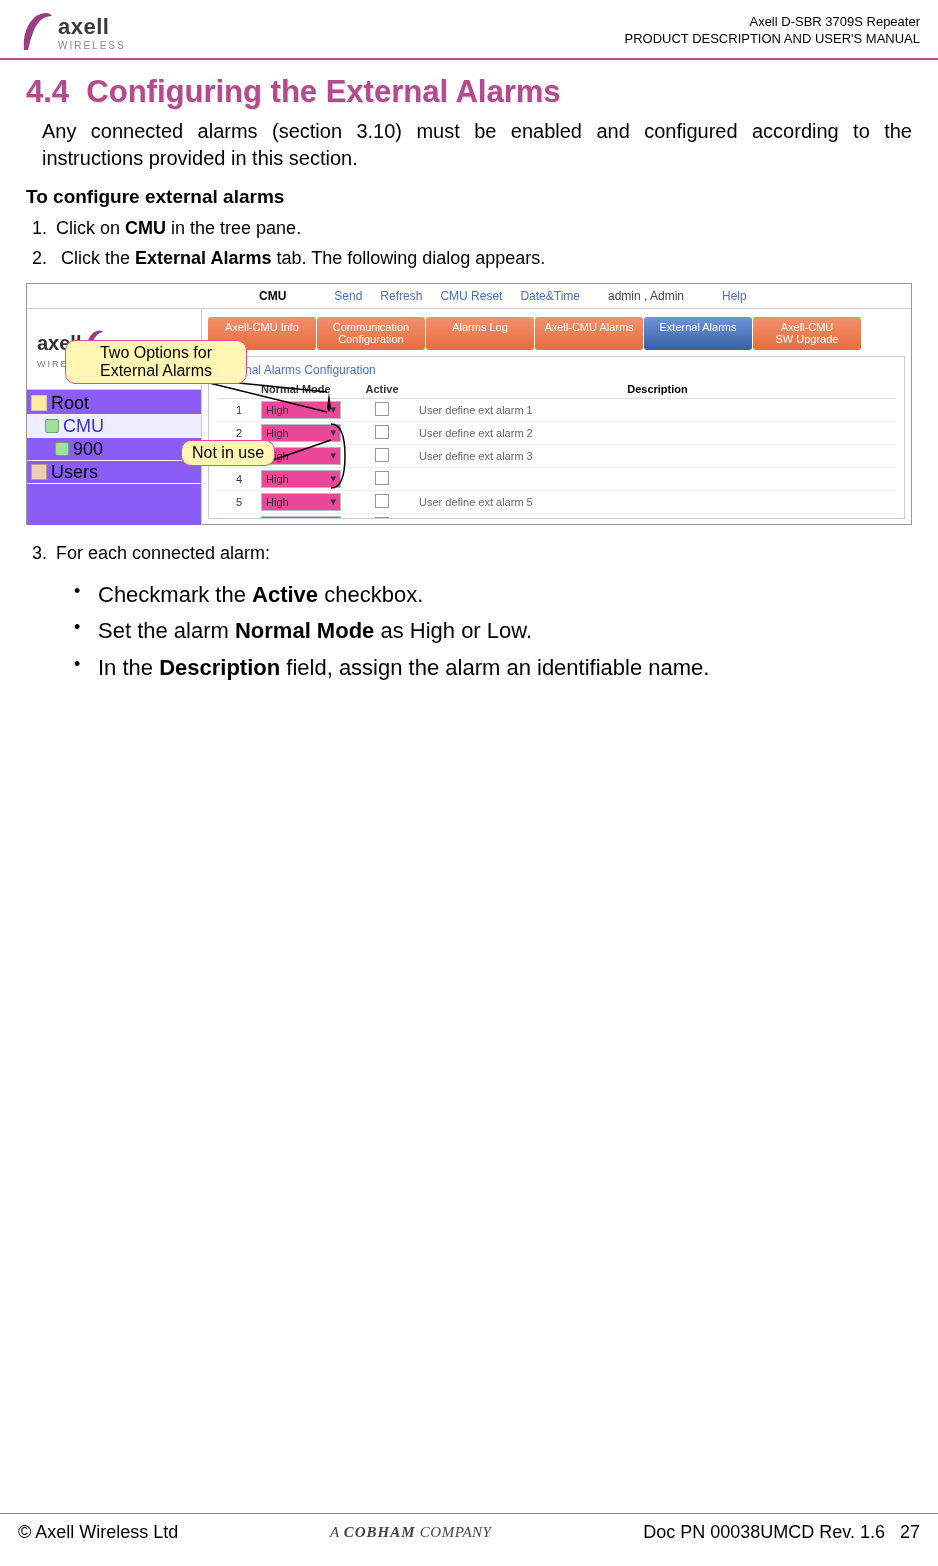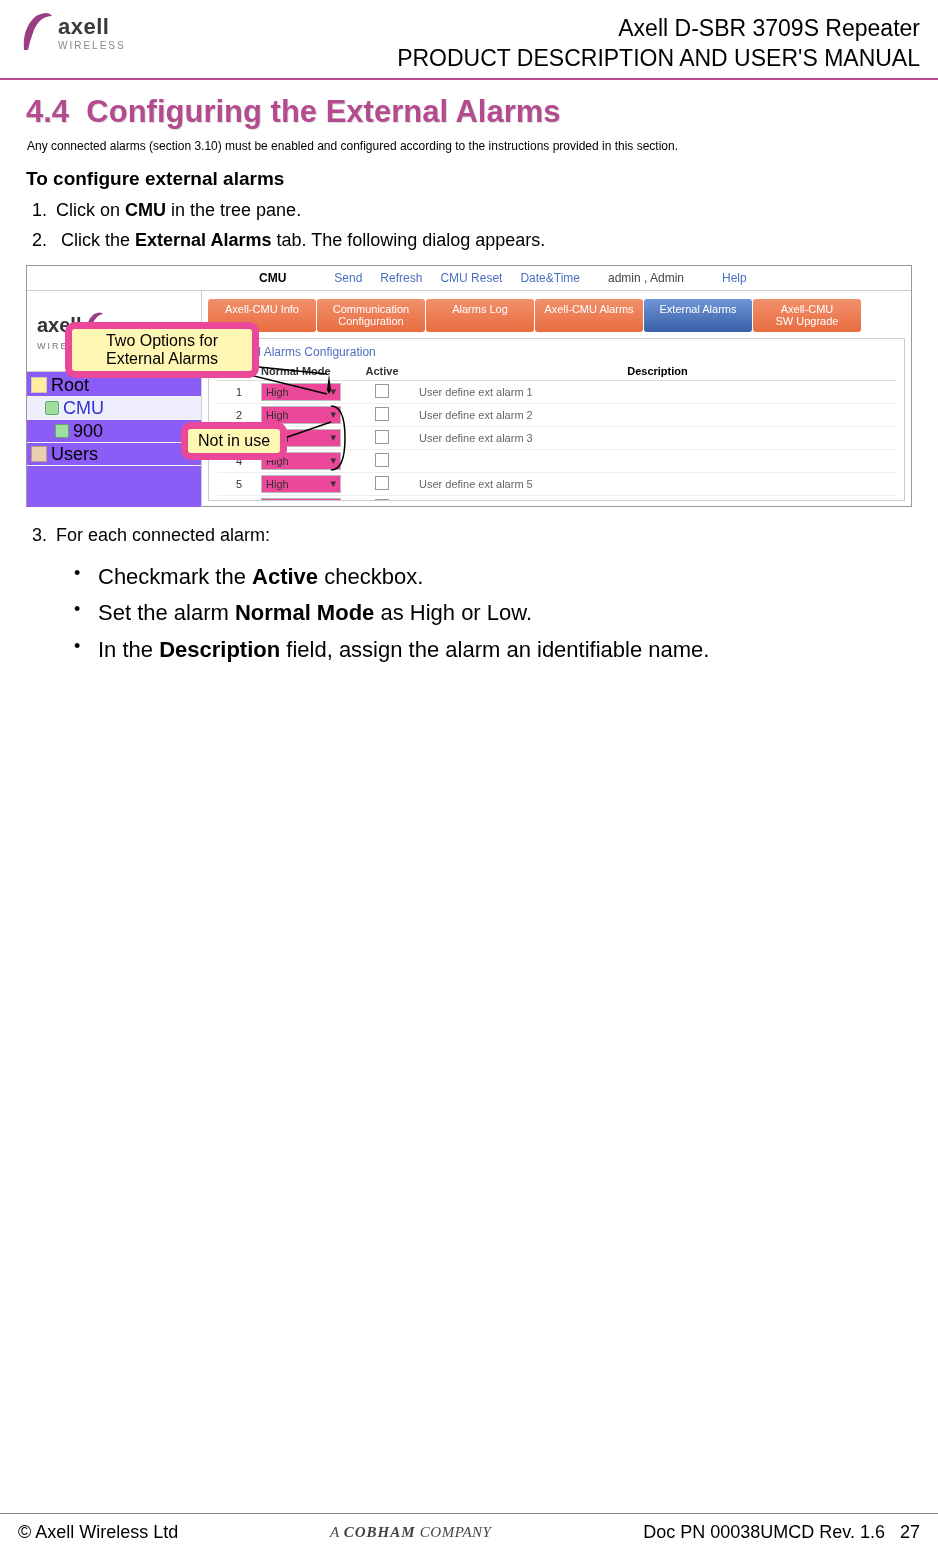--- a/index.html
+++ b/index.html
@@ -35,38 +35,38 @@
     letter-spacing: 0.5px;
   }
   .logo-wireless {
     font-size: 10px;
     color: #888;
     letter-spacing: 2px;
   }
   .header-right {
     text-align: right;
     font-family: Arial, Helvetica, sans-serif;
-    font-size: 23px;
+    font-size: 13px;
     line-height: 1.3;
     margin-top: 4px;
   }
   .content { padding: 6px 26px; font-family: Verdana, sans-serif; }
   h2.section-title {
     font-family: Arial, sans-serif;
     font-size: 31px;
     font-weight: bold;
     color: #b34b8e;
     margin: 8px 0 8px 0;
     text-shadow: 1px 1px 0 #ddd;
   }
   .intro {
-    font-size: 12px;
+    font-size: 20px;
     line-height: 1.35;
     text-align: justify;
-    margin: 4px 0 14px 1px;
+    margin: 4px 0 14px 16px;
   }
   .instr-heading {
     font-family: Arial, sans-serif;
     font-weight: bold;
     font-size: 19px;
     margin: 6px 0;
   }
   ol.steps {
     margin: 4px 0 8px 0;
     padding-left: 26px;
@@ -132,21 +132,21 @@
   .col-n{flex:0 0 44px; text-align:center;}
   .col-m{flex:0 0 90px; position:relative;}
   .col-a{flex:0 0 62px; text-align:center;}
   .col-d{flex:1; padding-left:6px; color:#666;}
   .mode-sel{
     width:70px; height:16px; border:1px solid #bbb; font-size:11px; background:#ec4899;
     display:inline-flex; align-items:center; padding:0 4px; justify-content:space-between;
   }
   .chk{ width:12px; height:12px; border:1px solid #999; display:inline-block; background:#fff;}
   .callout{
-    position:absolute; background:#fff7b3; border:7px solid #ec4899; border-radius:10px;
+    position:absolute; background:#fff7b3; border:1px solid #ec4899; border-radius:10px;
     font-family: Arial; font-size:16px; color:#000; text-align:center; padding:3px 10px;
     z-index:5;
   }
   .callout1{ top:56px; left:38px; width:160px;}
   .callout2{ top:156px; left:154px;}
   .pointer-svg{position:absolute; z-index:4; pointer-events:none;}
   .footer{
     position:absolute; bottom:16px; left:0; right:0; padding:0 18px;
     border-top:1px solid #888; font-family:Arial; font-size:18px;
     display:flex; justify-content:space-between; align-items:center; height:36px;

